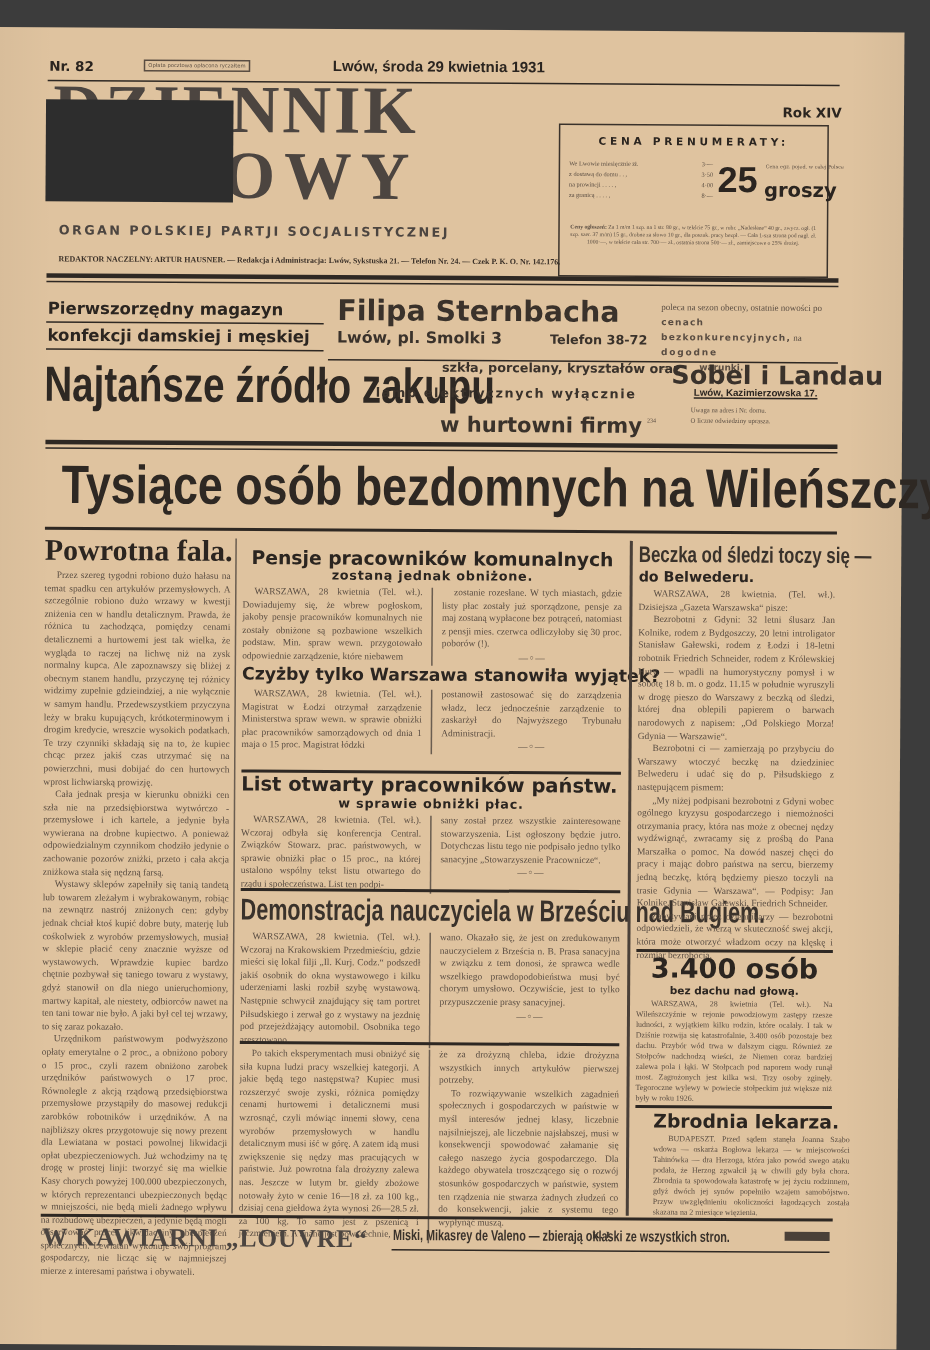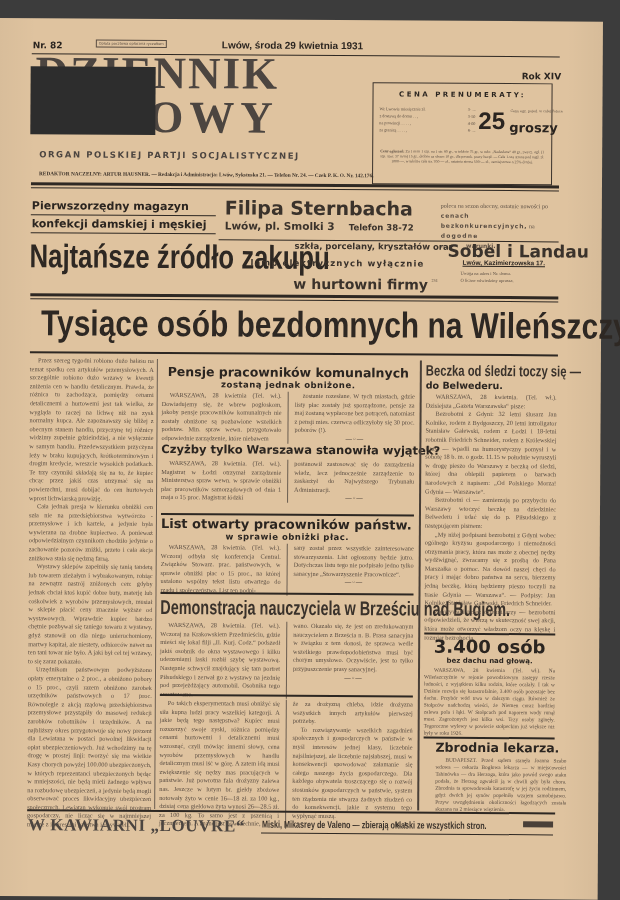--- a/index.html
+++ b/index.html
@@ -65,21 +65,21 @@
   <div class="abs serif" style="left:40px;top:152px;font-size:5.3px;white-space:nowrap;color:#3a3028;font-weight:bold;">REDAKTOR NACZELNY: ARTUR HAUSNER. — Redakcja i Administracja: Lwów, Sykstuska 21. — Telefon Nr. 24. — Czek P. K. O. Nr. 142.176.</div>
   <div class="rule" style="left:32px;top:164px;width:528px;height:3px;"></div>
   <div class="rule" style="left:32px;top:169px;width:528px;height:1px;"></div>
 
   <div class="abs sans" style="left:33px;top:181px;font-size:11px;font-weight:bold;white-space:nowrap;">Pierwszorzędny magazyn</div>
   <div class="rule" style="left:32px;top:196px;width:185px;height:1px;"></div>
   <div class="abs sans" style="left:33px;top:199px;font-size:11px;font-weight:bold;white-space:nowrap;">konfekcji damskiej i męskiej</div>
   <div class="rule" style="left:32px;top:214px;width:185px;height:1px;"></div>
   <div class="abs sans" style="left:226px;top:177px;font-size:19px;font-weight:bold;white-space:nowrap;color:#3a322b;">Filipa Sternbacha</div>
   <div class="abs sans" style="left:226px;top:200px;font-size:10.5px;font-weight:bold;white-space:nowrap;color:#3a322b;">Lwów, pl. Smolki 3</div>
-  <div class="abs sans" style="left:350px;top:202px;font-size:8.5px;font-weight:bold;white-space:nowrap;color:#3a322b;text-align:right;">Telefon 38-72</div>
+  <div class="abs sans" style="left:368px;top:202px;font-size:8.5px;font-weight:bold;white-space:nowrap;color:#3a322b;text-align:right;">Telefon 38-72</div>
   <div class="abs serif" style="left:442px;top:180px;width:116px;font-size:6px;line-height:10px;color:#5a4d42;">
     <span>poleca na sezon obecny, ostatnie nowości po</span> <b class="sans" style="letter-spacing:0.8px;">cenach bezkonkurencyjnych,</b> <span>na</span> <b class="sans" style="letter-spacing:1.2px;">dogodne</b><br>
     <span style="font-size:4px;">130</span>&nbsp;&nbsp;&nbsp;&nbsp;&nbsp;&nbsp;&nbsp;&nbsp;&nbsp;&nbsp;&nbsp;&nbsp;&nbsp;<b class="sans">warunki.</b>
   </div>
   <div class="rule" style="left:220px;top:220px;width:340px;height:1px;"></div>
 
   <div class="abs cond" style="left:31px;top:219px;font-size:33px;font-weight:bold;white-space:nowrap;transform:scaleX(0.78);transform-origin:0 0;color:#2e2823;">Najtańsze źródło zakupu</div>
   <div class="abs sans" style="left:252px;top:221px;font-size:8.5px;font-weight:bold;white-space:nowrap;color:#3a322b;padding-left:44px;">szkła, porcelany, kryształów oraz</div>
   <div class="abs sans" style="left:252px;top:238px;font-size:8.5px;font-weight:bold;white-space:nowrap;letter-spacing:1.1px;color:#3a322b;">lamp elektrycznych wyłącznie</div>
   <div class="abs sans" style="left:295px;top:256px;font-size:14px;font-weight:bold;white-space:nowrap;color:#3a322b;">w hurtowni firmy</div>
@@ -89,20 +89,21 @@
   <div class="abs serif" style="left:462px;top:257px;font-size:4.5px;white-space:nowrap;color:#5a4d42;">O liczne odwiedziny uprasza.</div>
   <div class="abs serif" style="left:433px;top:257px;font-size:4px;color:#5a4d42;">234</div>
 
   <div class="rule" style="left:32px;top:275px;width:528px;height:3px;"></div>
   <div class="rule" style="left:32px;top:280px;width:528px;height:1px;"></div>
 
   <div class="abs cond" style="left:43px;top:284px;font-size:36px;font-weight:bold;white-space:nowrap;transform:scaleX(0.83);transform-origin:0 0;color:#2e2823;">Tysiące osób bezdomnych na Wileńszczyźnie.</div>
   <div class="rule" style="left:32px;top:333px;width:528px;height:2px;"></div>
 
   <div class="abs" style="left:32px;top:337px;width:124px;">
+    <div class="serif" style="font-size:20px;font-weight:bold;white-space:nowrap;line-height:24px;">Powrotna fala.</div>
     <div class="body-text" style="text-indent:8px;margin-top:1px;">Przez szereg tygodni robiono dużo hałasu na temat spadku cen artykułów przemysłowych. A szczególnie robiono dużo wrzawy w kwestji zniżenia cen w handlu detalicznym. Prawda, że różnica tu zachodząca, pomiędzy cenami detalicznemi a hurtowemi jest tak wielka, że wygląda to raczej na lichwę niż na zysk normalny kupca. Ale zapoznawszy się bliżej z obecnym stanem handlu, przyczynę tej różnicy widzimy zupełnie gdzieindziej, a nie wyłącznie w samym handlu. Przedewszystkiem przyczyna leży w braku kupujących, krótkoterminowym i drogim kredycie, wreszcie wysokich podatkach. Te trzy czynniki składają się na to, że kupiec chcąc przez jakiś czas utrzymać się na powierzchni, musi dobijać do cen hurtowych wprost lichwiarską prowizję.</div>
     <div class="body-text" style="text-indent:8px;">Cała jednak presja w kierunku obniżki cen szła nie na przedsiębiorstwa wytwórczo - przemysłowe i ich kartele, a jedynie była wywierana na drobne kupiectwo. A ponieważ odpowiedzialnym czynnikom chodziło jedynie o zachowanie pozorów zniżki, przeto i cała akcja zniżkowa stała się nędzną farsą.</div>
     <div class="body-text" style="text-indent:8px;">Wystawy sklepów zapełniły się tanią tandetą lub towarem zleżałym i wybrakowanym, robiąc na zewnątrz nastrój zniżonych cen: gdyby jednak chciał ktoś kupić dobre buty, materję lub cośkolwiek z wyrobów przemysłowych, musiał w sklepie płacić ceny znacznie wyższe od wystawowych. Wprawdzie kupiec bardzo chętnie pozbywał się taniego towaru z wystawy, gdyż stanowił on dla niego unieruchomiony, martwy kapitał, ale niestety, odbiorców nawet na ten tani towar nie było. A jaki był cel tej wrzawy, to się zaraz pokazało.</div>
     <div class="body-text" style="text-indent:8px;">Urzędnikom państwowym podwyższono opłaty emerytalne o 2 proc., a obniżono pobory o 15 proc., czyli razem obniżono zarobek urzędników państwowych o 17 proc. Równolegle z akcją rządową przedsiębiorstwa przemysłowe przystąpiły do masowej redukcji zarobków robotników i urzędników. A na najbliższy okres przygotowuje się nowy prezent dla Lewiatana w postaci powolnej likwidacji opłat ubezpieczeniowych. Już wchodzimy na tę drogę w prostej linji: tworzyć się ma wielkie Kasy chorych powyżej 100.000 ubezpieczonych, w których reprezentanci ubezpieczonych będąc w mniejszości, nie będą mieli żadnego wpływu na rozbudowę ubezpieczeń, a jedynie będą mogli obserwować proces likwidacyjny ubezpieczeń społecznych. Lewiatan wykonuje swój program gospodarczy, nie licząc się w najmniejszej mierze z interesami państwa i obywateli.</div>
   </div>
   <div class="rule" style="left:159px;top:340px;width:1px;height:450px;background:#6a5d50;"></div>
 
   <div class="abs" style="left:164px;top:345px;width:253px;">
     <div class="sans" style="font-size:12.5px;font-weight:bold;white-space:nowrap;text-align:center;">Pensje pracowników komunalnych</div>
     <div class="sans" style="font-size:8.5px;font-weight:bold;white-space:nowrap;text-align:center;letter-spacing:0.5px;">zostaną jednak obniżone.</div>

